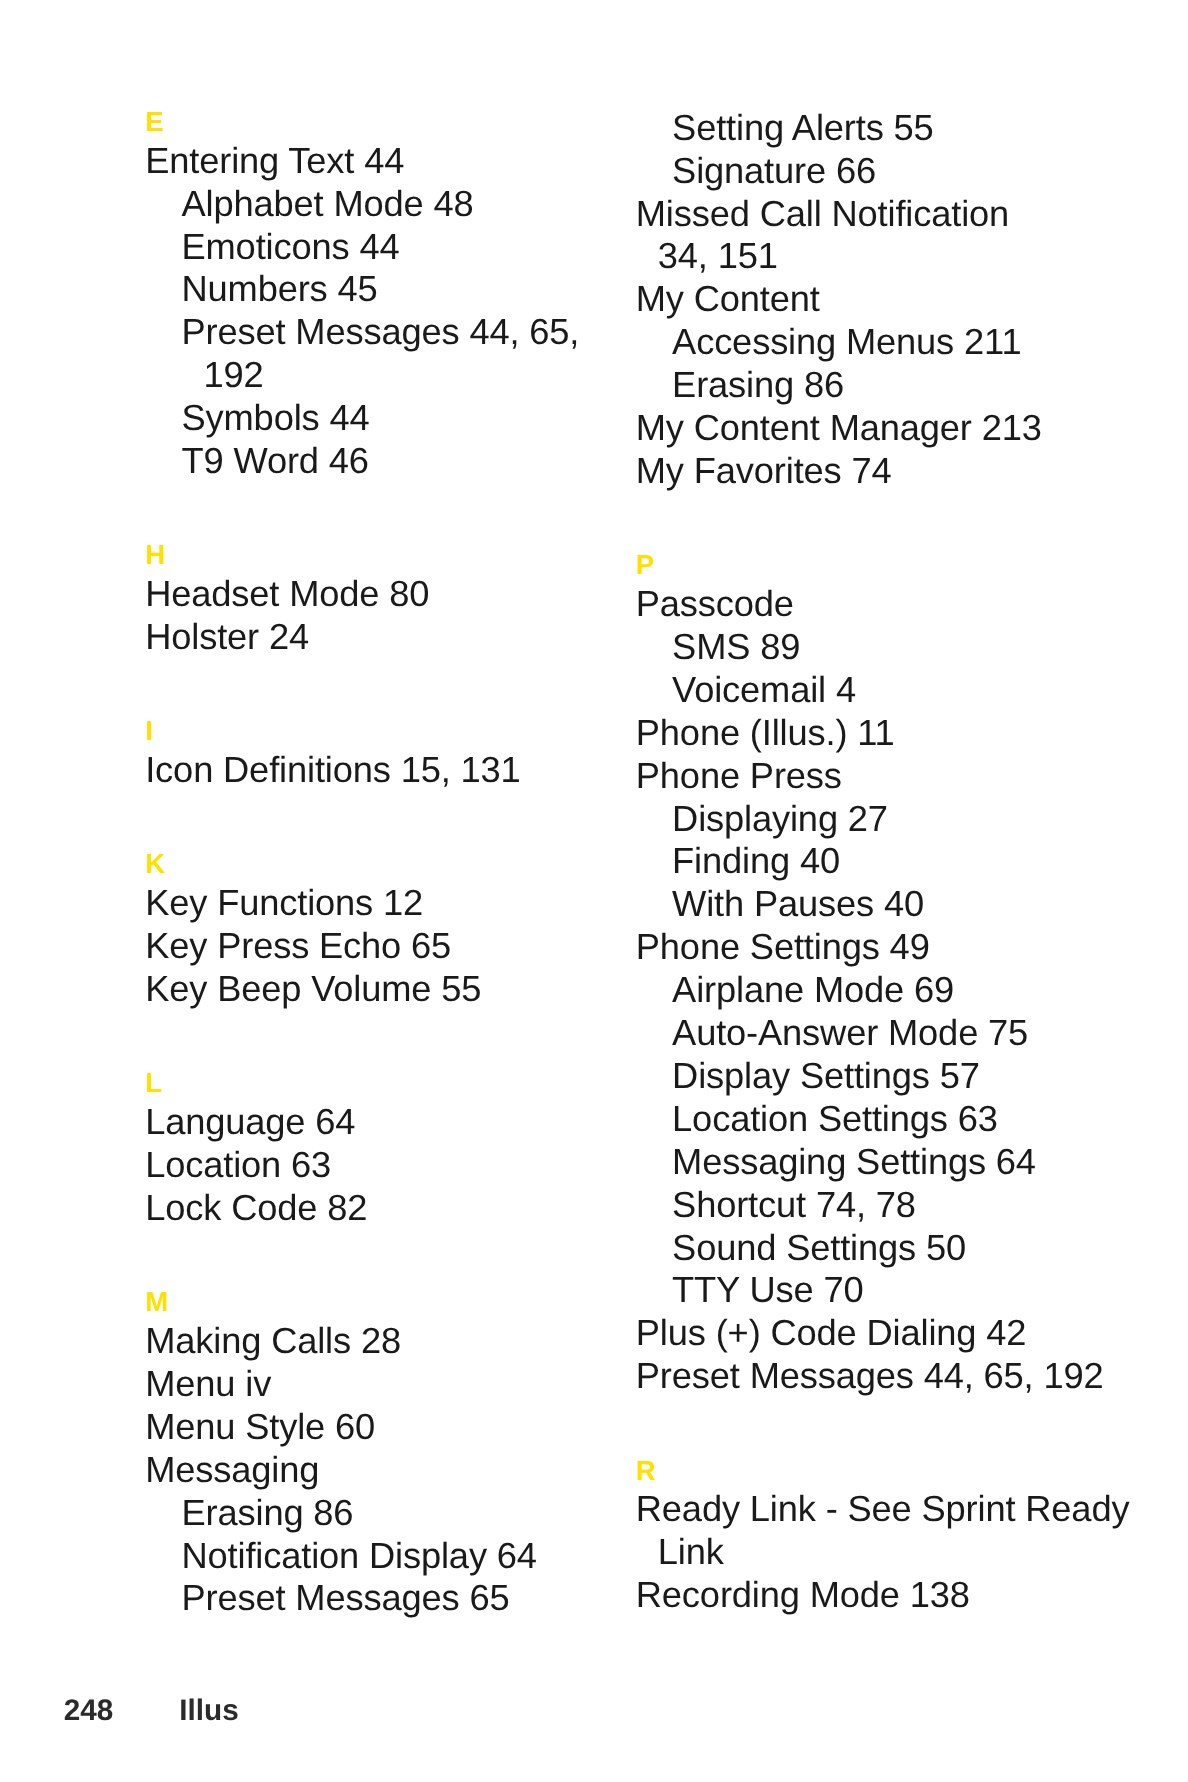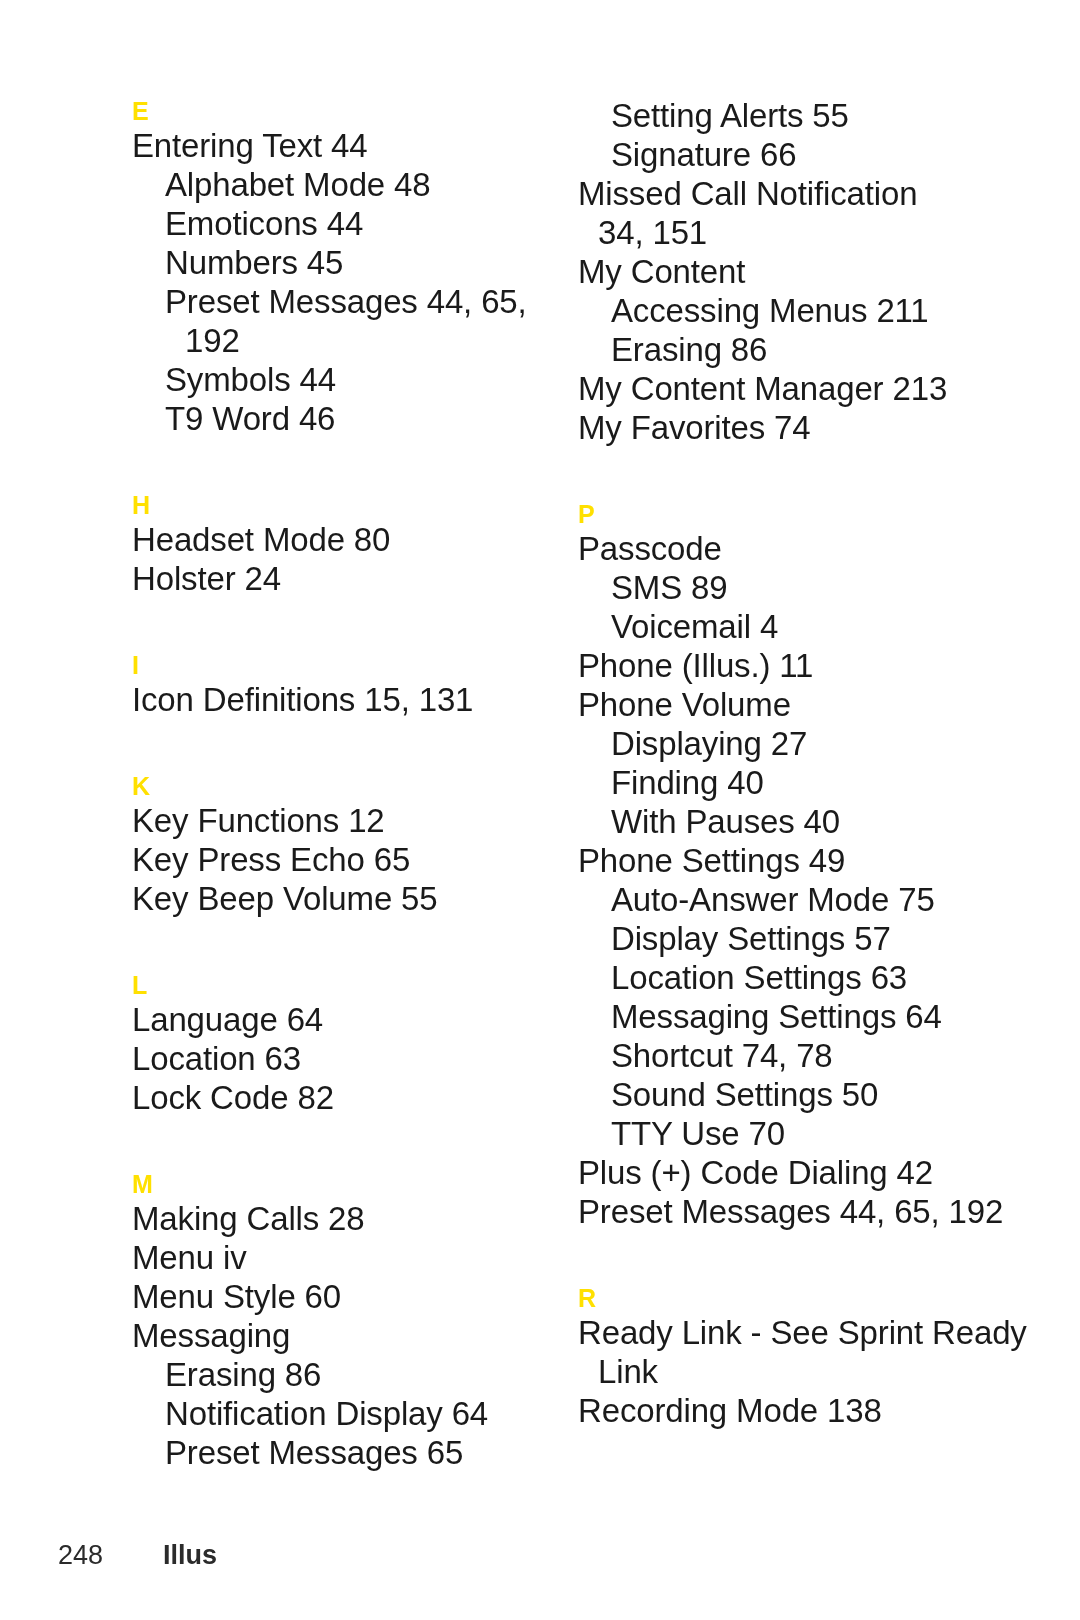--- a/index.html
+++ b/index.html
@@ -91,21 +91,21 @@
   .footer-inner {
     position: absolute;
     left: 58px;
     top: 30px;
     display: flex;
     flex-direction: row;
     align-items: baseline;
   }
   .page-number {
     font-size: 27px;
-    font-weight: normal;
+    font-weight: bold;
     color: #2b2b2b;
     width: 105px;
   }
   .footer-label {
     font-size: 27px;
     font-weight: bold;
     color: #2b2b2b;
   }
 </style>
 </head>
@@ -162,25 +162,26 @@
         <div class="entry level-1">Accessing Menus 211</div>
         <div class="entry level-1">Erasing 86</div>
         <div class="entry level-0">My Content Manager 213</div>
         <div class="entry level-0">My Favorites 74</div>
         <div class="section-gap"></div>
         <div class="letter-heading gap-top" style="color: rgb(255, 224, 0);">P</div>
         <div class="entry level-0">Passcode</div>
         <div class="entry level-1">SMS  89</div>
         <div class="entry level-1">Voicemail 4</div>
         <div class="entry level-0">Phone (Illus.) 11</div>
-        <div class="entry level-0">Phone Volume</div>
+        <div class="entry level-0">Phone Press</div>
         <div class="entry level-1">Displaying 27</div>
         <div class="entry level-1">Finding 40</div>
         <div class="entry level-1">With Pauses 40</div>
         <div class="entry level-0">Phone Settings 49</div>
+        <div class="entry level-1">Airplane Mode 69</div>
         <div class="entry level-1">Auto-Answer Mode 75</div>
         <div class="entry level-1">Display Settings 57</div>
         <div class="entry level-1">Location Settings 63</div>
         <div class="entry level-1">Messaging Settings 64</div>
         <div class="entry level-1">Shortcut 74, 78</div>
         <div class="entry level-1">Sound Settings 50</div>
         <div class="entry level-1">TTY Use 70</div>
         <div class="entry level-0">Plus (+) Code Dialing 42</div>
         <div class="entry level-0">Preset Messages 44, 65, 192</div>
         <div class="section-gap"></div>

